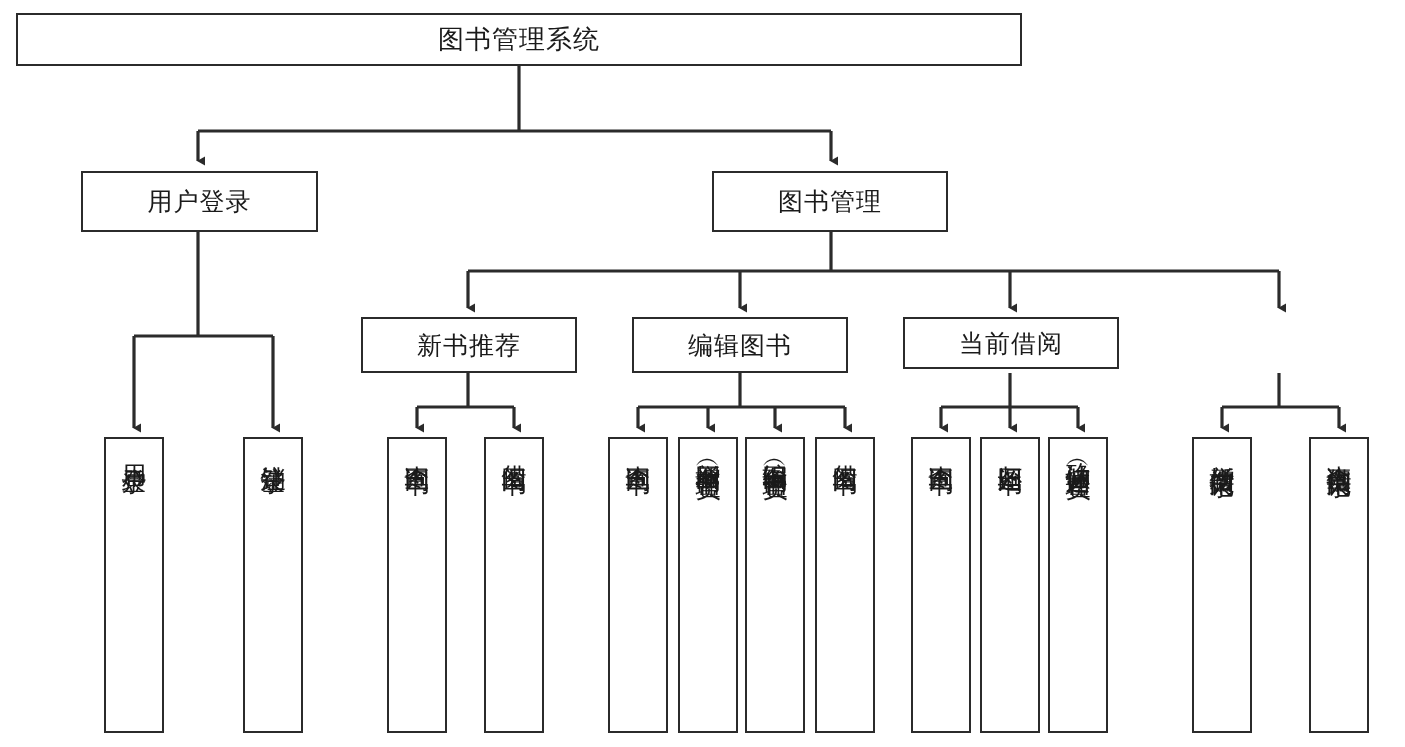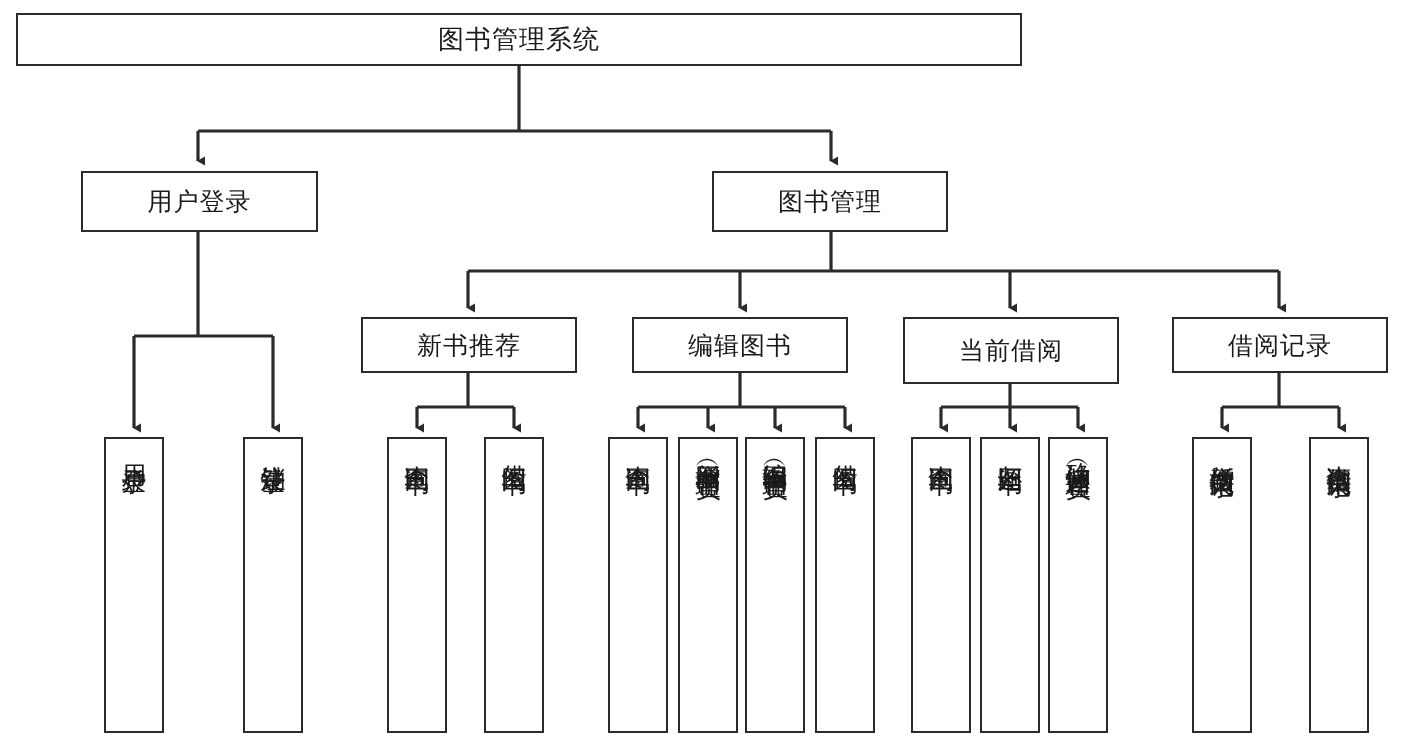--- a/index.html
+++ b/index.html
@@ -141,25 +141,22 @@
   <div class="node horizontal" style="left:712px; top:171px; width:236px; height:61px;">
     <span class="node-label">图书管理</span>
   </div>
 
   <div class="node horizontal" style="left:361px; top:317px; width:216px; height:56px;">
     <span class="node-label">新书推荐</span>
   </div>
   <div class="node horizontal" style="left:632px; top:317px; width:216px; height:56px;">
     <span class="node-label">编辑图书</span>
   </div>
-  <div class="node horizontal" style="left:903px; top:317px; width:216px; height:67px;">
+  <div class="node horizontal" style="left:903px; top:317px; width:216px; height:52px;">
     <span class="node-label">当前借阅</span>
-  </div>
-  <div class="node horizontal" style="left:1172px; top:317px; width:216px; height:56px;">
-    <span class="node-label">借阅记录</span>
   </div>
 
   <div class="node vertical" style="left:104px; top:437px; width:60px; height:296px;">
     <span class="node-label">用户登录</span>
   </div>
   <div class="node vertical" style="left:243px; top:437px; width:60px; height:296px;">
     <span class="node-label">注销登录</span>
   </div>
 
   <div class="node vertical" style="left:387px; top:437px; width:60px; height:296px;">

